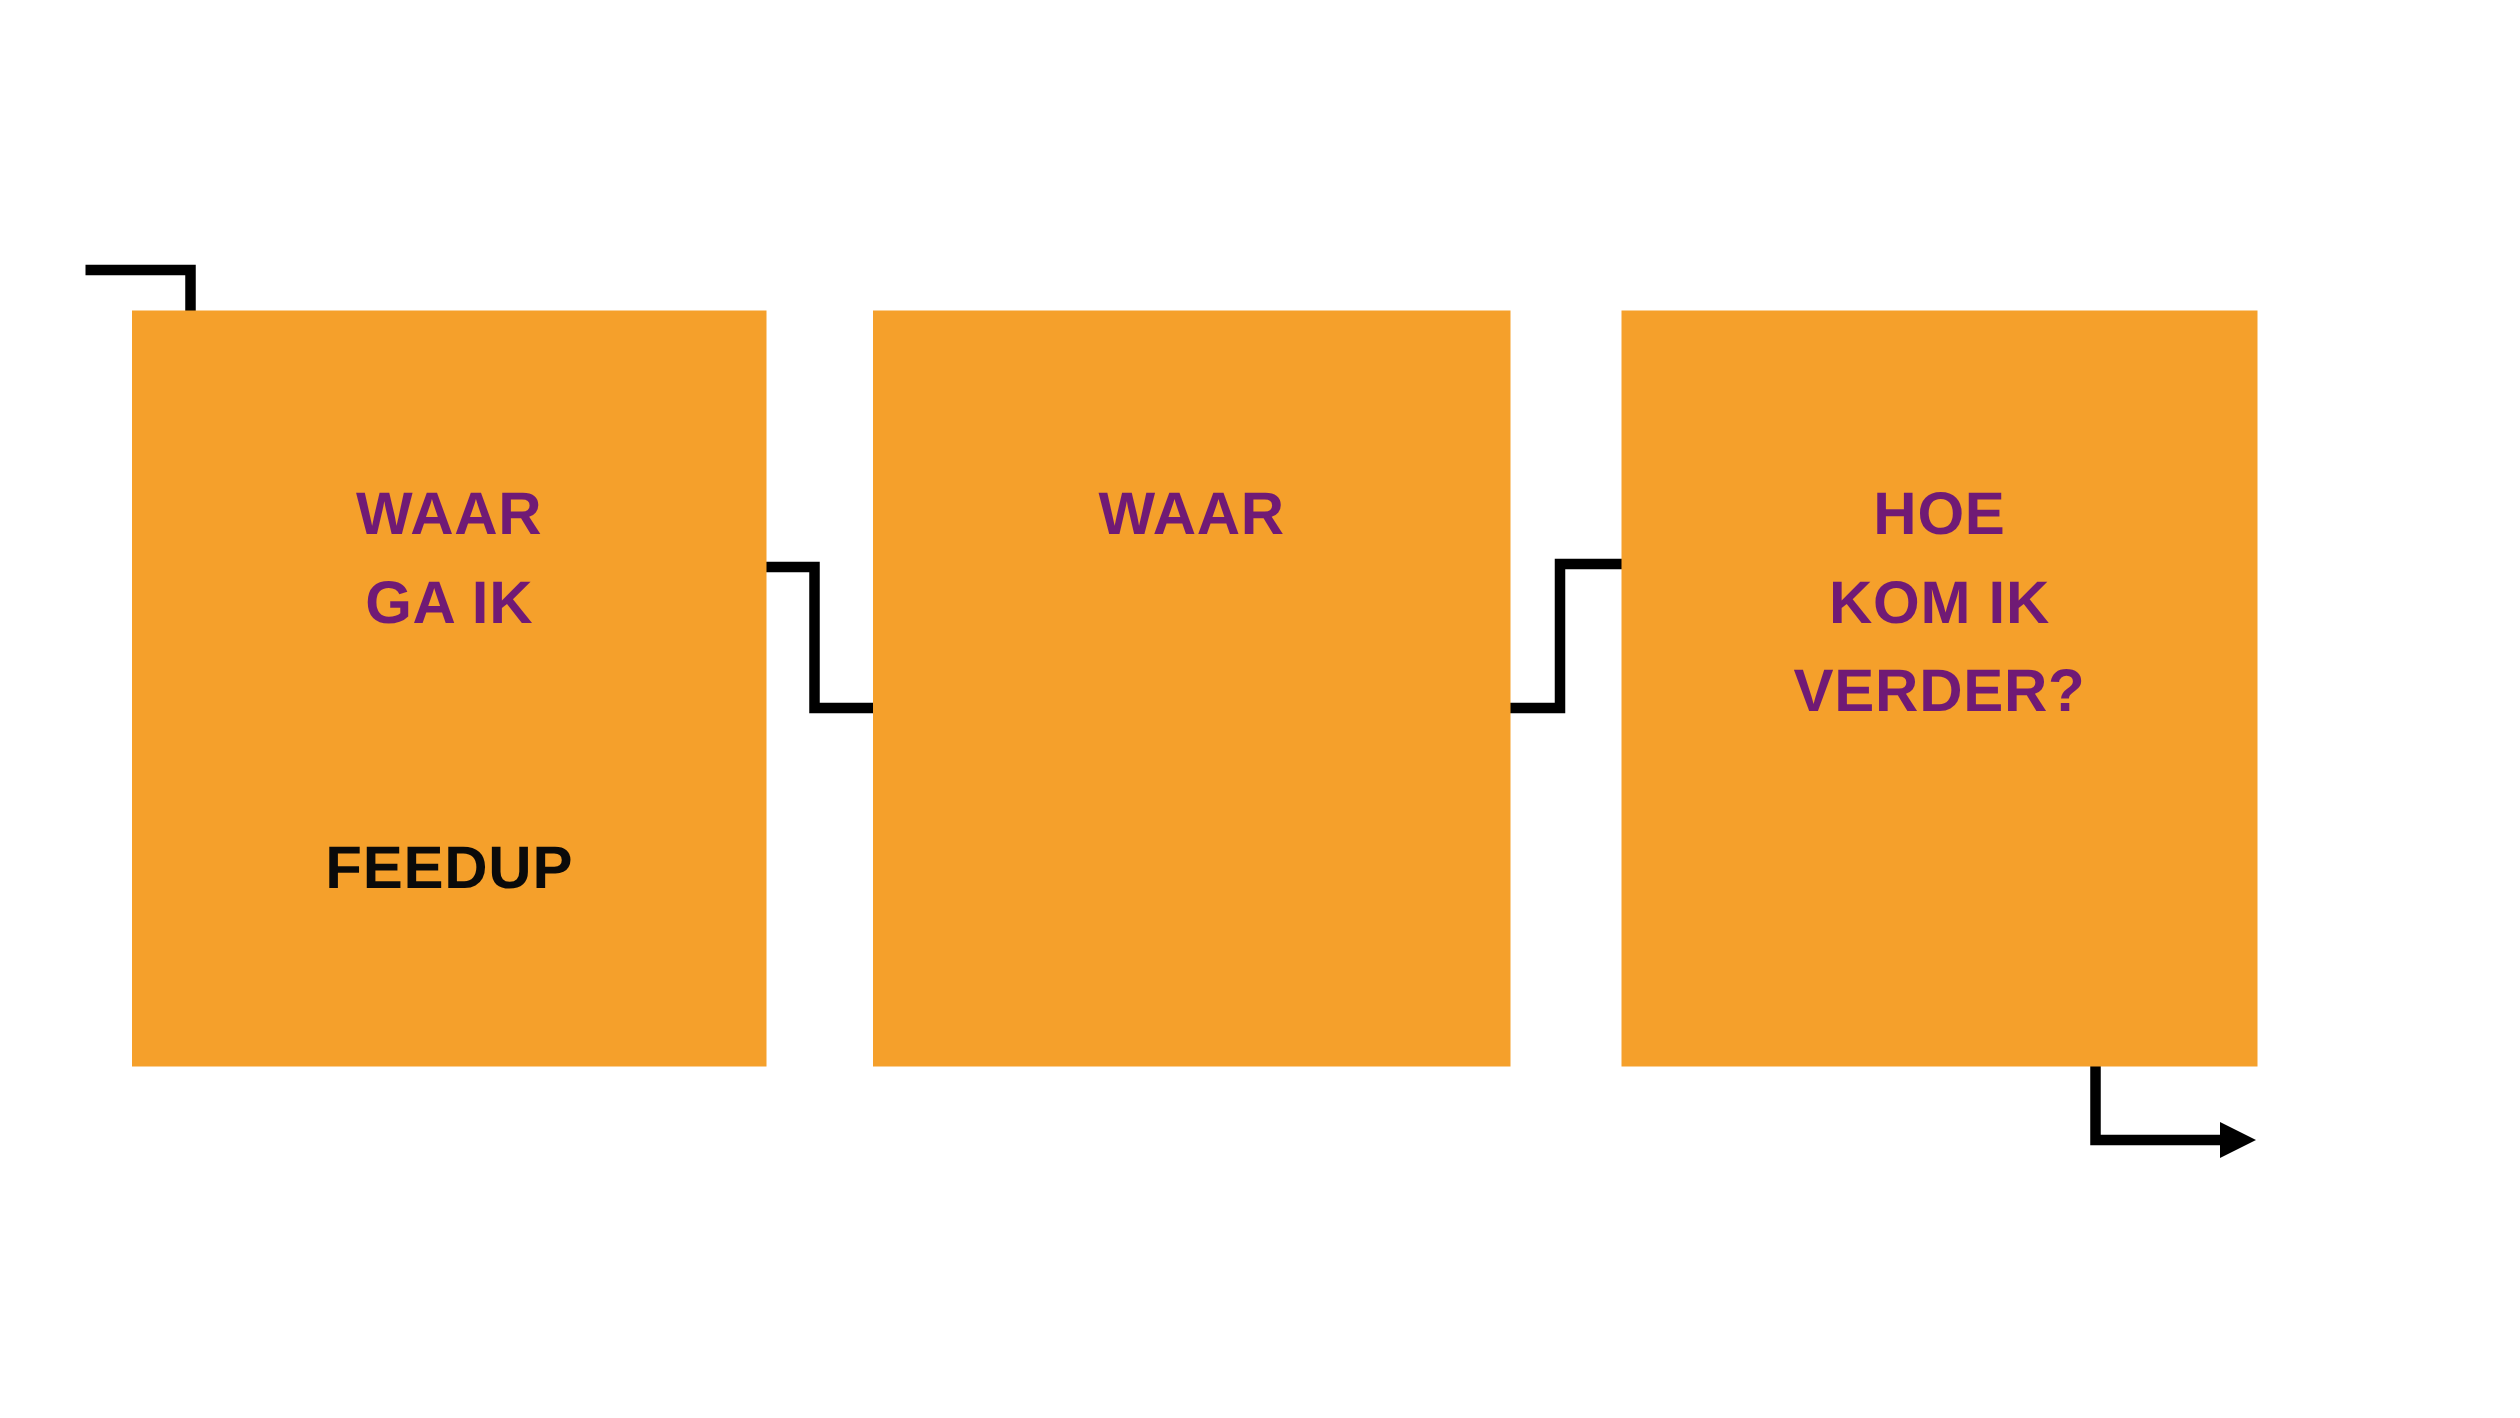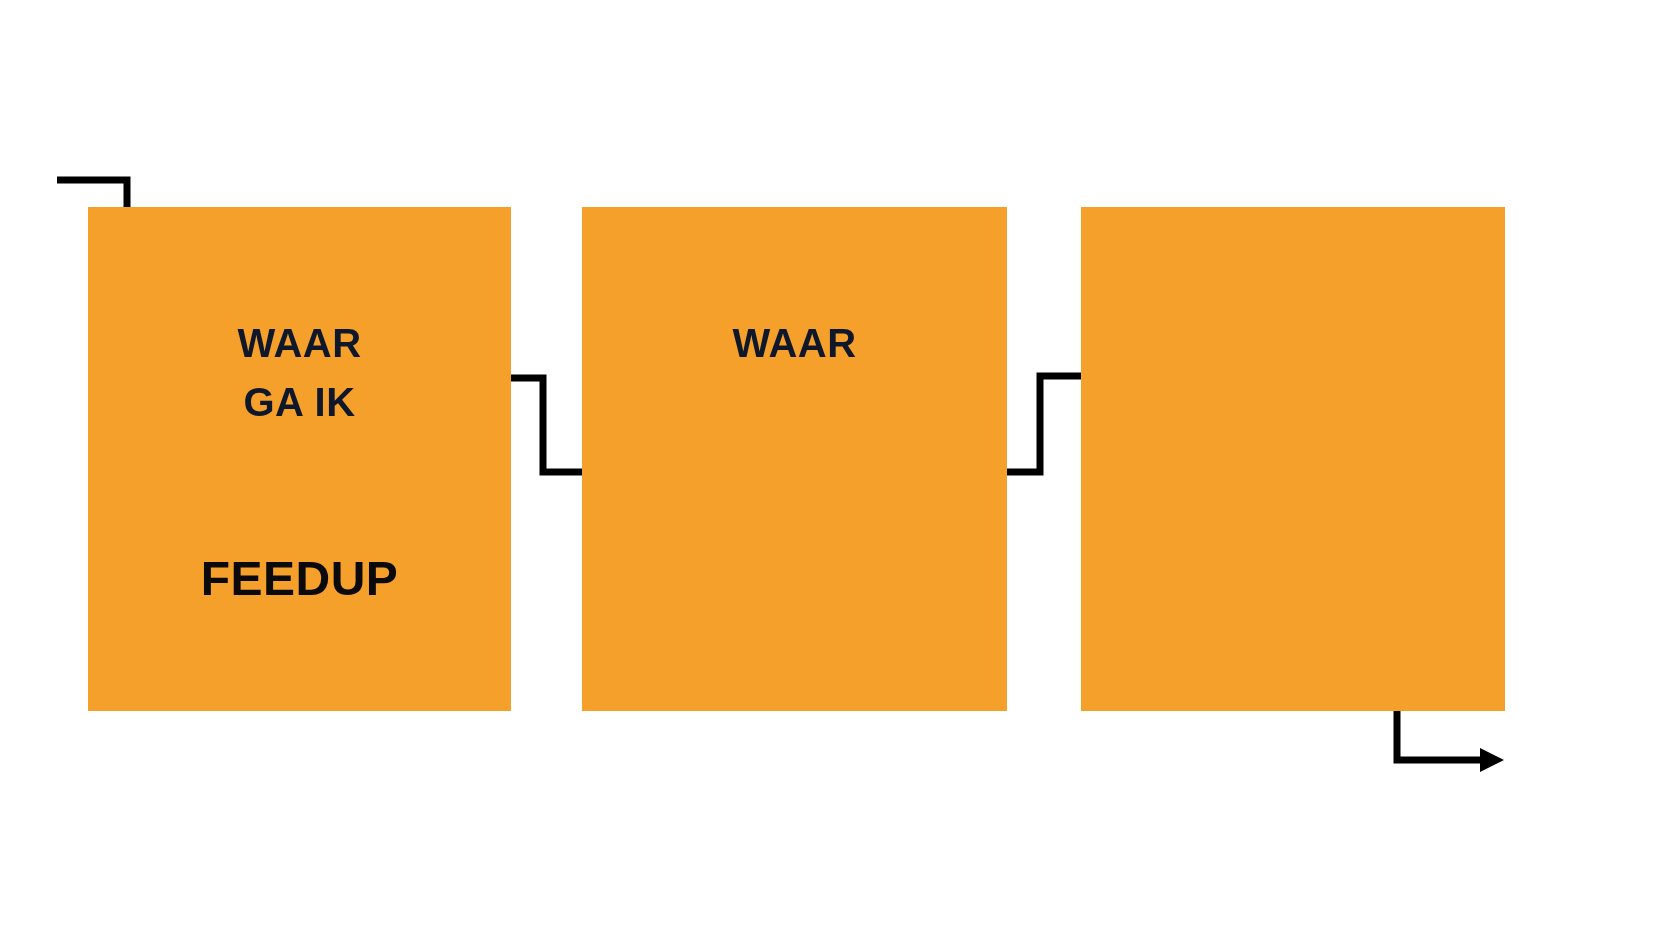--- a/index.html
+++ b/index.html
@@ -42,35 +42,35 @@
   }
   .box-1 { left: 88px;   width: 423px; }
   .box-2 { left: 582px;  width: 425px; }
   .box-3 { left: 1081px; width: 424px; }
   .questions {
     position: absolute;
     top: 107px;
     left: 0;
     width: 100%;
     text-align: center;
-    color: #0f172a;
+    color: #701a75;
     font-size: 40px;
     font-weight: 700;
     line-height: 59px;
     letter-spacing: 0.5px;
     white-space: nowrap;
   }
   .box-label {
     position: absolute;
     top: 350px;
     left: 0;
     width: 100%;
     text-align: center;
     color: #0a0a0a;
-    font-size: 48px;
+    font-size: 40px;
     font-weight: 700;
     line-height: 44px;
     letter-spacing: 0.5px;
     white-space: nowrap;
   }
 </style>
 </head>
 <body>
 
 <div class="canvas">
@@ -102,15 +102,20 @@
     <div class="box-label">FEEDUP</div>
   </div>
 
   <div class="box box-2">
     <div class="questions">
       <div>WAAR</div>
     </div>
   </div>
 
   <div class="box box-3">
+    <div class="questions">
+      <div>HOE</div>
+      <div>KOM IK</div>
+      <div>VERDER?</div>
+    </div>
   </div>
 
 </div>
 
 </body></html>

